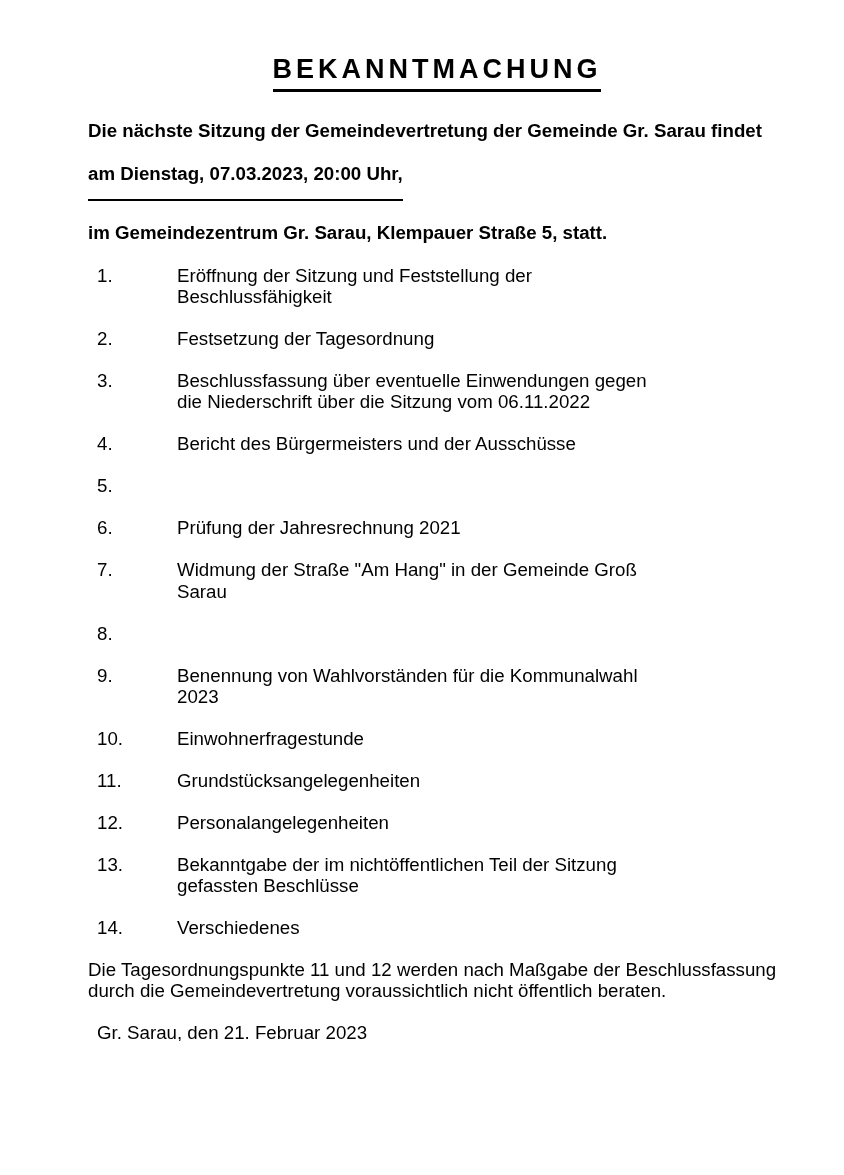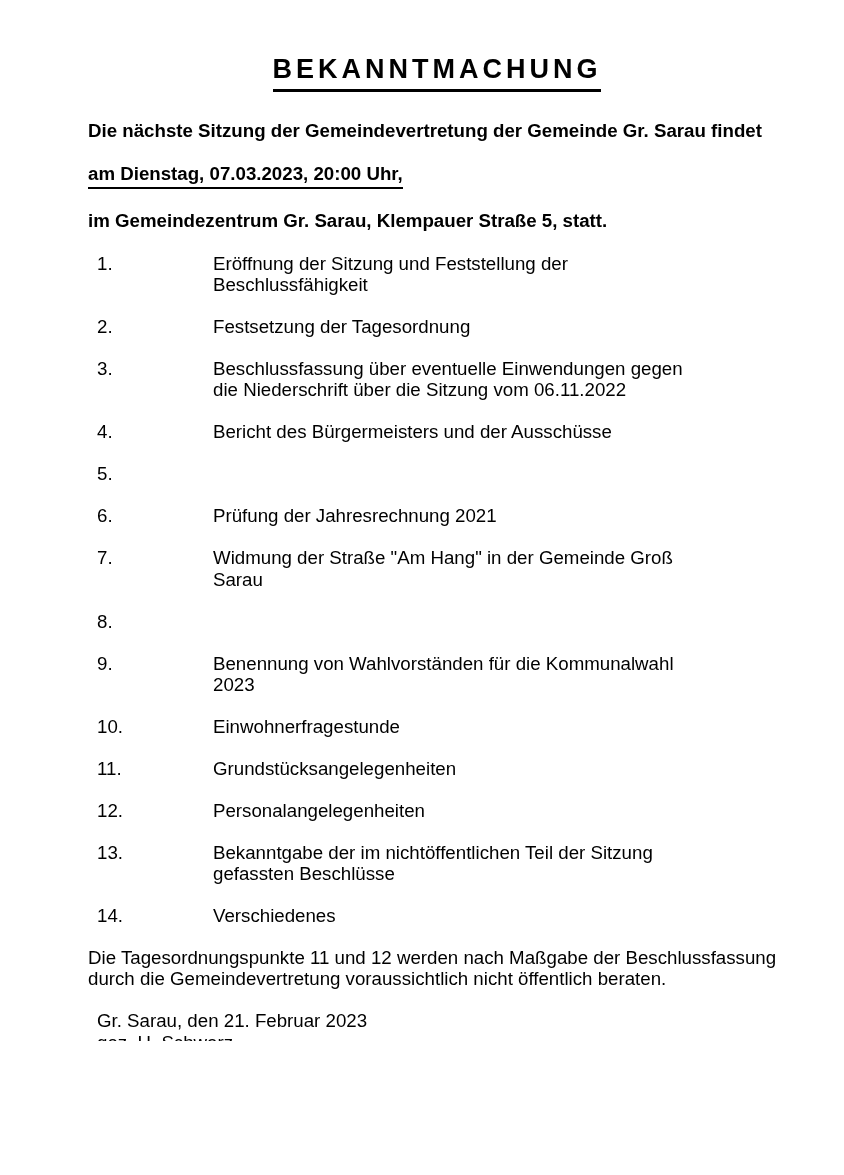--- a/index.html
+++ b/index.html
@@ -33,38 +33,37 @@
     border-bottom: 3px solid #000;
     padding-bottom: 3px;
   }
   .hdr {
     margin: 0 0 21.3px 0;
     font-weight: bold;
   }
   .date-underline {
     display: inline-block;
     border-bottom: 2px solid #000;
-    padding-bottom: 3px;
+    padding-bottom: 15px;
   }
   .agenda-heading {
     margin: 23px 0 25px 0;
     font-size: 18.7px;
     line-height: 21.3px;
     font-weight: bold;
   }
   .agenda-row {
     display: grid;
     grid-template-columns: 80px 1fr;
     padding-left: 9px;
     margin-bottom: 20.7px;
   }
   .agenda-text {
     max-width: 470px;
     white-space: pre-line;
-    margin-left: 36px;
   }
   .closing-note {
     margin: 0 0 20.7px 0;
     white-space: pre-line;
   }
   .signature {
     padding-left: 9px;
   }
   .bottom-line {
     position: absolute;

